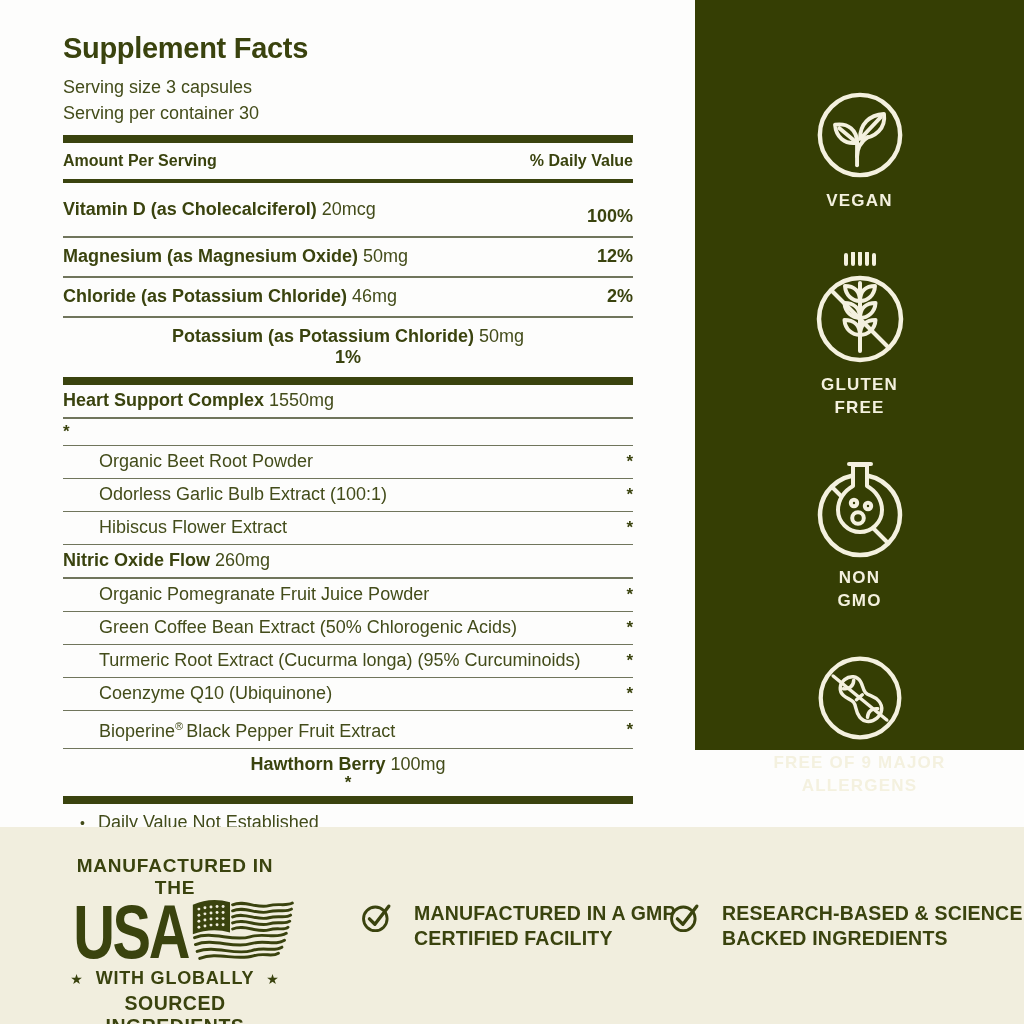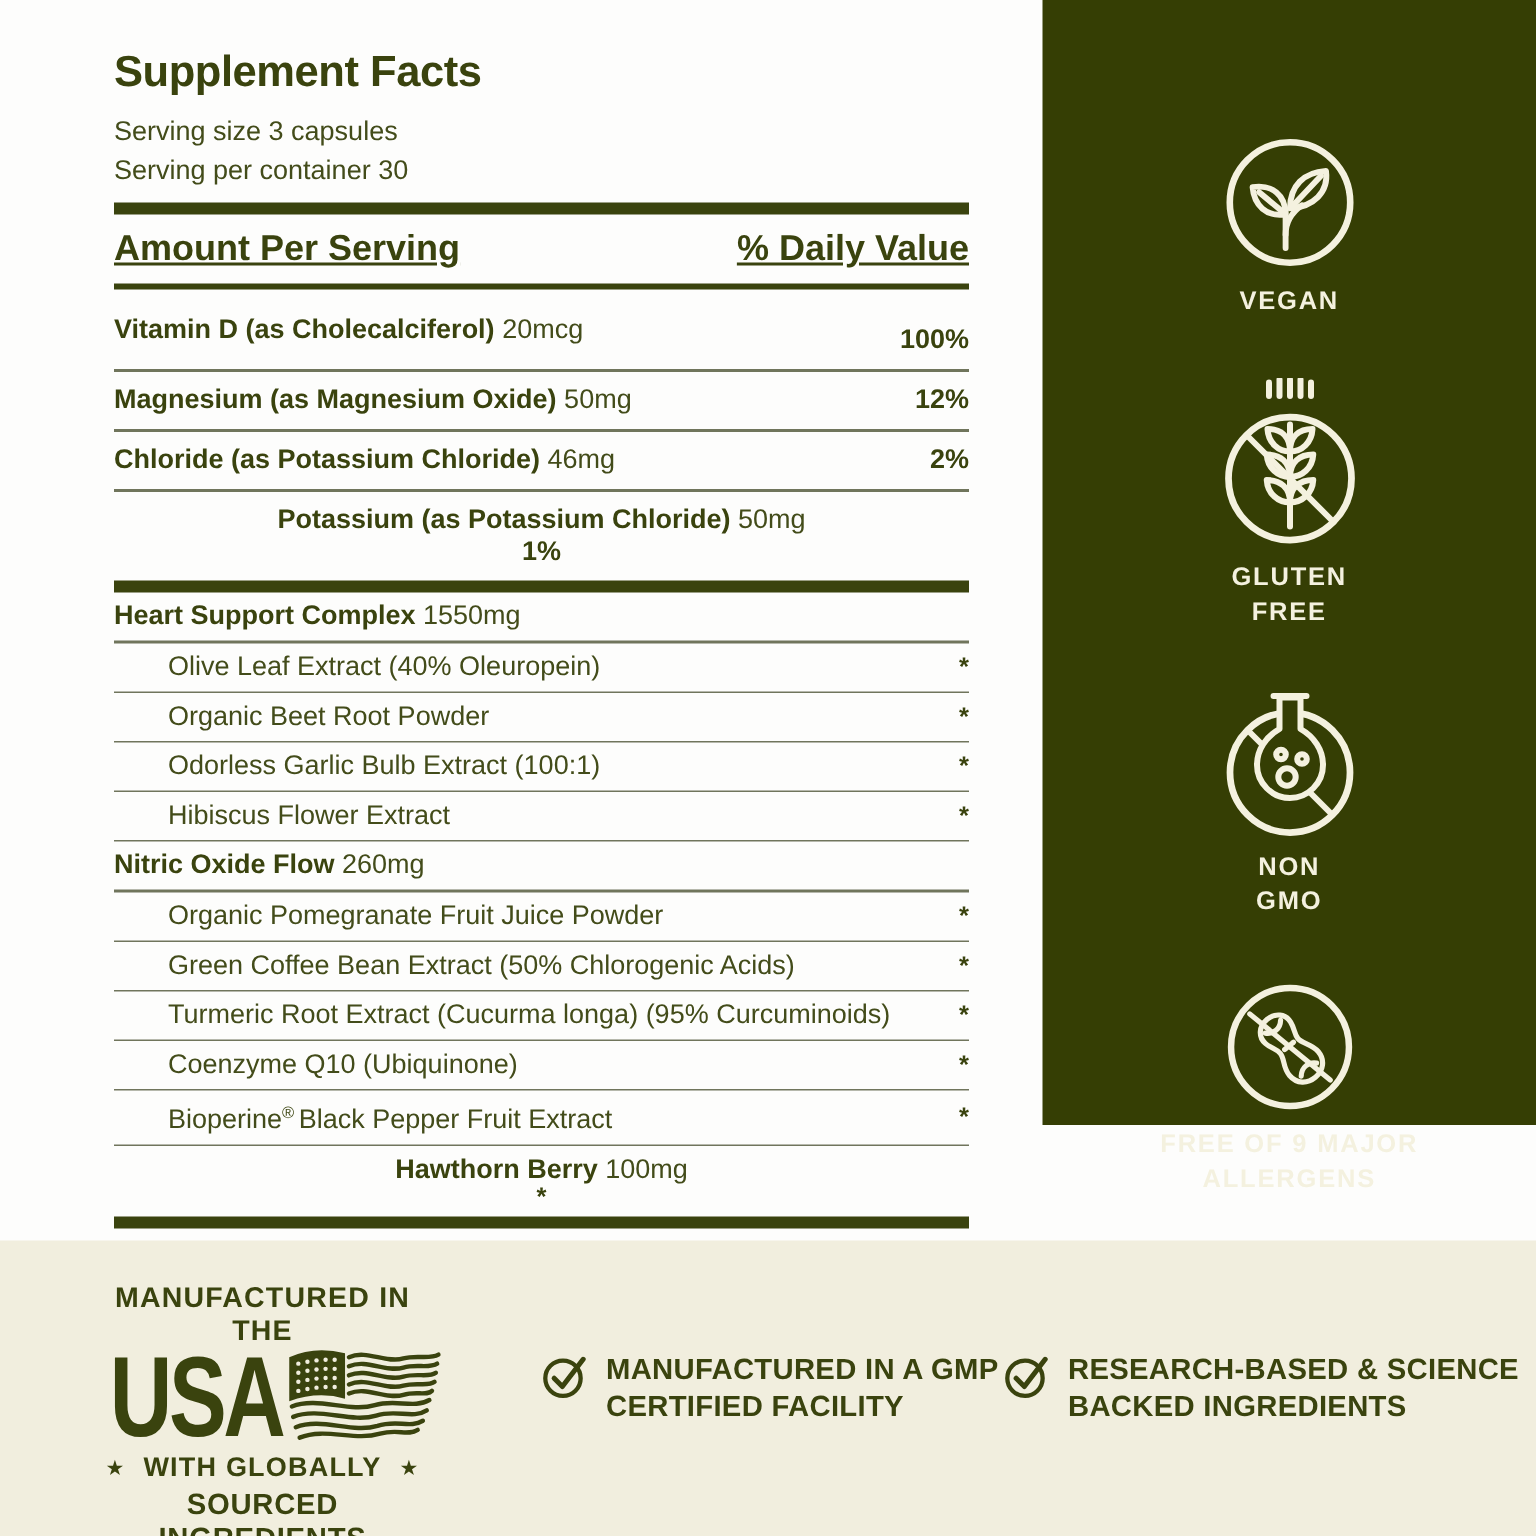--- a/index.html
+++ b/index.html
@@ -10,29 +10,29 @@
   
   .side-panel { position:absolute; left:695px; top:0; width:329px; height:750px; background:#353e04;
                 display:flex; flex-direction:column; align-items:center; padding-top:88px; }
   .badge { display:flex; flex-direction:column; align-items:center; }
   .badge + .badge { margin-top:40px; }
   .badge svg { display:block; }
   .badge-label { margin-top:7px; text-align:center; color:#f4f1df; font-weight:bold;
                  font-size:17px; letter-spacing:1.2px; line-height:23px; }
 
   
-  .facts { position:absolute; left:63px; top:30px; width:570px; color:#3a430e;margin-left:13px; }
+  .facts { position:absolute; left:63px; top:30px; width:570px; color:#3a430e; }
   .sf-title { font-size:29px; font-weight:bold; letter-spacing:-0.3px; line-height:36px; color:#3a430e; }
   .sf-serving { font-size:18px; line-height:25px; color:#434c1a; margin-top:9px; }
   .sf-serving div { margin-bottom:1px; }
   .bar-thick { height:8px; background:#3a430e; }
   .bar-med   { height:4px; background:#3a430e; }
   .bar-sp-top { margin-top:9px; }
   .hdr-row { display:flex; justify-content:space-between; align-items:center; padding:9px 0; }
-  .hdr-row span { font-size:24px; font-weight:bold;text-decoration:underline; }
+  .hdr-row span { font-size:16px; font-weight:bold; }
   .row { display:flex; justify-content:space-between; align-items:center; border-bottom:2px solid #70755c; }
   .row.main { padding:8px 0 9px; }
   .row.blend { padding:5px 0 6px; }
   .row.sub { padding:5px 0 6px; border-bottom-width:1.5px; }
   .row.no-rule { border-bottom:none;flex-direction:column; }
   .cell-name { font-size:18px; line-height:21px; color:#434c1a; }
   .cell-name .b { font-weight:bold; color:#3a430e; }
   .cell-name .amt { margin-left:5px; }
   .sub .cell-name { padding-left:36px; }
   .dv { font-size:18px; font-weight:bold; white-space:nowrap; color:#3a430e; }
@@ -48,21 +48,21 @@
   .footer { position:absolute; left:0; top:827px; width:1024px; height:197px; background:#f1eede; color:#3a430e; }
   .made-in { position:absolute; left:55px; top:28px; width:240px; text-align:center; }
   .mi-top { font-size:19px; font-weight:bold; letter-spacing:0.8px; }
   .mi-usa-row { display:flex; align-items:center; justify-content:center; height:62px; margin-top:2px; }
   .mi-usa { font-size:76px; font-weight:bold; letter-spacing:-3px; transform:scaleX(0.76); transform-origin:center; line-height:62px; }
   .mi-flag { margin-left:-16px; margin-top:-2px; }
   .mi-stars { display:flex; align-items:center; justify-content:center; gap:12px; margin-top:5px;
               font-size:18px; font-weight:bold; letter-spacing:0.8px; }
   .mi-star { font-size:14px; }
   .mi-bottom { font-size:19.5px; font-weight:bold; letter-spacing:0.5px; margin-top:3px; }
-  .claim { position:absolute; display:flex; gap:11px; align-items:flex-start; }
+  .claim { position:absolute; display:flex; gap:21px; align-items:flex-start; }
   .claim-1 { left:361px; top:74px; }
   .claim-2 { left:669px; top:74px; }
   .claim svg { flex:0 0 auto; margin-top:1px; }
   .claim-text { font-size:19.5px; font-weight:bold; line-height:25px; letter-spacing:0.2px; }
 </style>
 </head>
 <body>
 
 <div class="page">
 
@@ -103,21 +103,20 @@
     </div>
 
     <div class="bar-thick"></div>
 
     <div class="row blend">
       <div class="cell-name"><span class="b">Heart Support Complex</span><span class="amt">1550mg</span></div>
       <div class="dv star"></div>
     </div>
 
     <div class="row sub">
-      <div class="cell-name"><span>Olive Leaf Extract (40% Oleuropein)</span></div>
       <div class="dv star">*</div>
     </div>
     <div class="row sub">
       <div class="cell-name"><span>Organic Beet Root Powder</span></div>
       <div class="dv star">*</div>
     </div>
     <div class="row sub">
       <div class="cell-name"><span>Odorless Garlic Bulb Extract (100:1)</span></div>
       <div class="dv star">*</div>
     </div>

